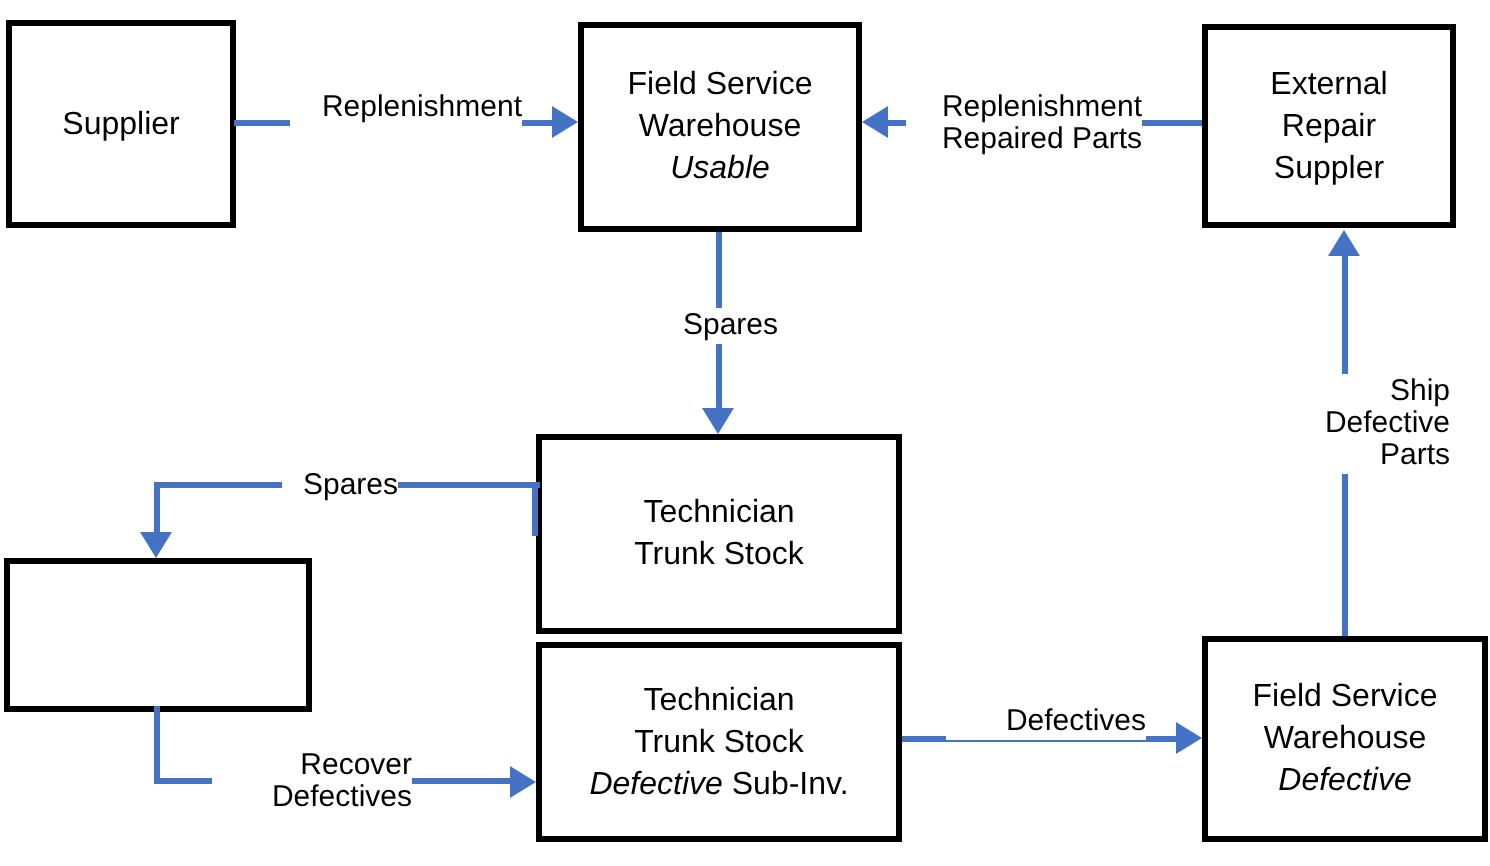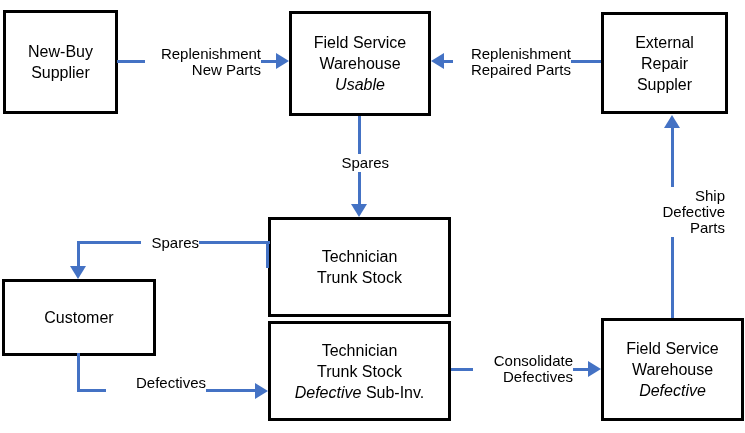--- a/index.html
+++ b/index.html
@@ -48,21 +48,20 @@
     padding: 1px 0;
     z-index: 3;
   }
 </style>
 </head>
 <body>
 
 <div id="diagram">
 
   <div class="box" style="left:3px; top:10px; width:115px; height:104px;">
-    <div>New-Buy</div>
     <div>Supplier</div>
   </div>
 
   <div class="box" style="left:289px; top:11px; width:142px; height:105px;">
     <div>Field Service</div>
     <div>Warehouse</div>
     <div><i>Usable</i></div>
   </div>
 
   <div class="box" style="left:601px; top:12px; width:127px; height:102px;">
@@ -76,34 +75,32 @@
     <div>Trunk Stock</div>
   </div>
 
   <div class="box" style="left:268px; top:321px; width:183px; height:100px;">
     <div>Technician</div>
     <div>Trunk Stock</div>
     <div><i>Defective</i> <span>Sub-Inv.</span></div>
   </div>
 
   <div class="box" style="left:2px; top:279px; width:154px; height:77px;">
-    <div>Customer</div>
   </div>
 
   <div class="box" style="left:601px; top:318px; width:143px; height:103px;">
     <div>Field Service</div>
     <div>Warehouse</div>
     <div><i>Defective</i></div>
   </div>
 
   <div class="hline" style="left:117px; top:60px; width:159px;"></div>
   <div class="arr right" style="left:276px; top:53px;"></div>
   <div class="flow-label" style="left:145px; top:45px; width:116px;">
     <div>Replenishment</div>
-    <div>New Parts</div>
   </div>
 
   <div class="arr left" style="left:431px; top:53px;"></div>
   <div class="hline" style="left:444px; top:60px; width:157px;"></div>
   <div class="flow-label" style="left:453px; top:45px; width:118px;">
     <div>Replenishment</div>
     <div>Repaired Parts</div>
   </div>
 
   <div class="vline" style="left:358px; top:116px; height:88px;"></div>
@@ -117,27 +114,27 @@
   <div class="vline" style="left:77px; top:241px; height:25px;"></div>
   <div class="arr down" style="left:70px; top:266px;"></div>
   <div class="flow-label" style="left:141px; top:234px; width:58px;">
     <div>Spares</div>
   </div>
 
   <div class="vline" style="left:77px; top:353px; height:39px;"></div>
   <div class="hline" style="left:77px; top:389px; width:178px;"></div>
   <div class="arr right" style="left:255px; top:383px;"></div>
   <div class="flow-label" style="left:106px; top:374px; width:100px;">
+    <div>Recover</div>
     <div>Defectives</div>
   </div>
 
   <div class="hline" style="left:451px; top:368px; width:137px;"></div>
   <div class="arr right" style="left:588px; top:361px;"></div>
   <div class="flow-label" style="left:473px; top:352px; width:100px;">
-    <div>Consolidate</div>
     <div>Defectives</div>
   </div>
 
   <div class="arr up" style="left:664px; top:115px;"></div>
   <div class="vline" style="left:671px; top:128px; height:190px;"></div>
   <div class="flow-label" style="left:648px; top:187px; width:77px;">
     <div>Ship</div>
     <div>Defective</div>
     <div>Parts</div>
   </div>

